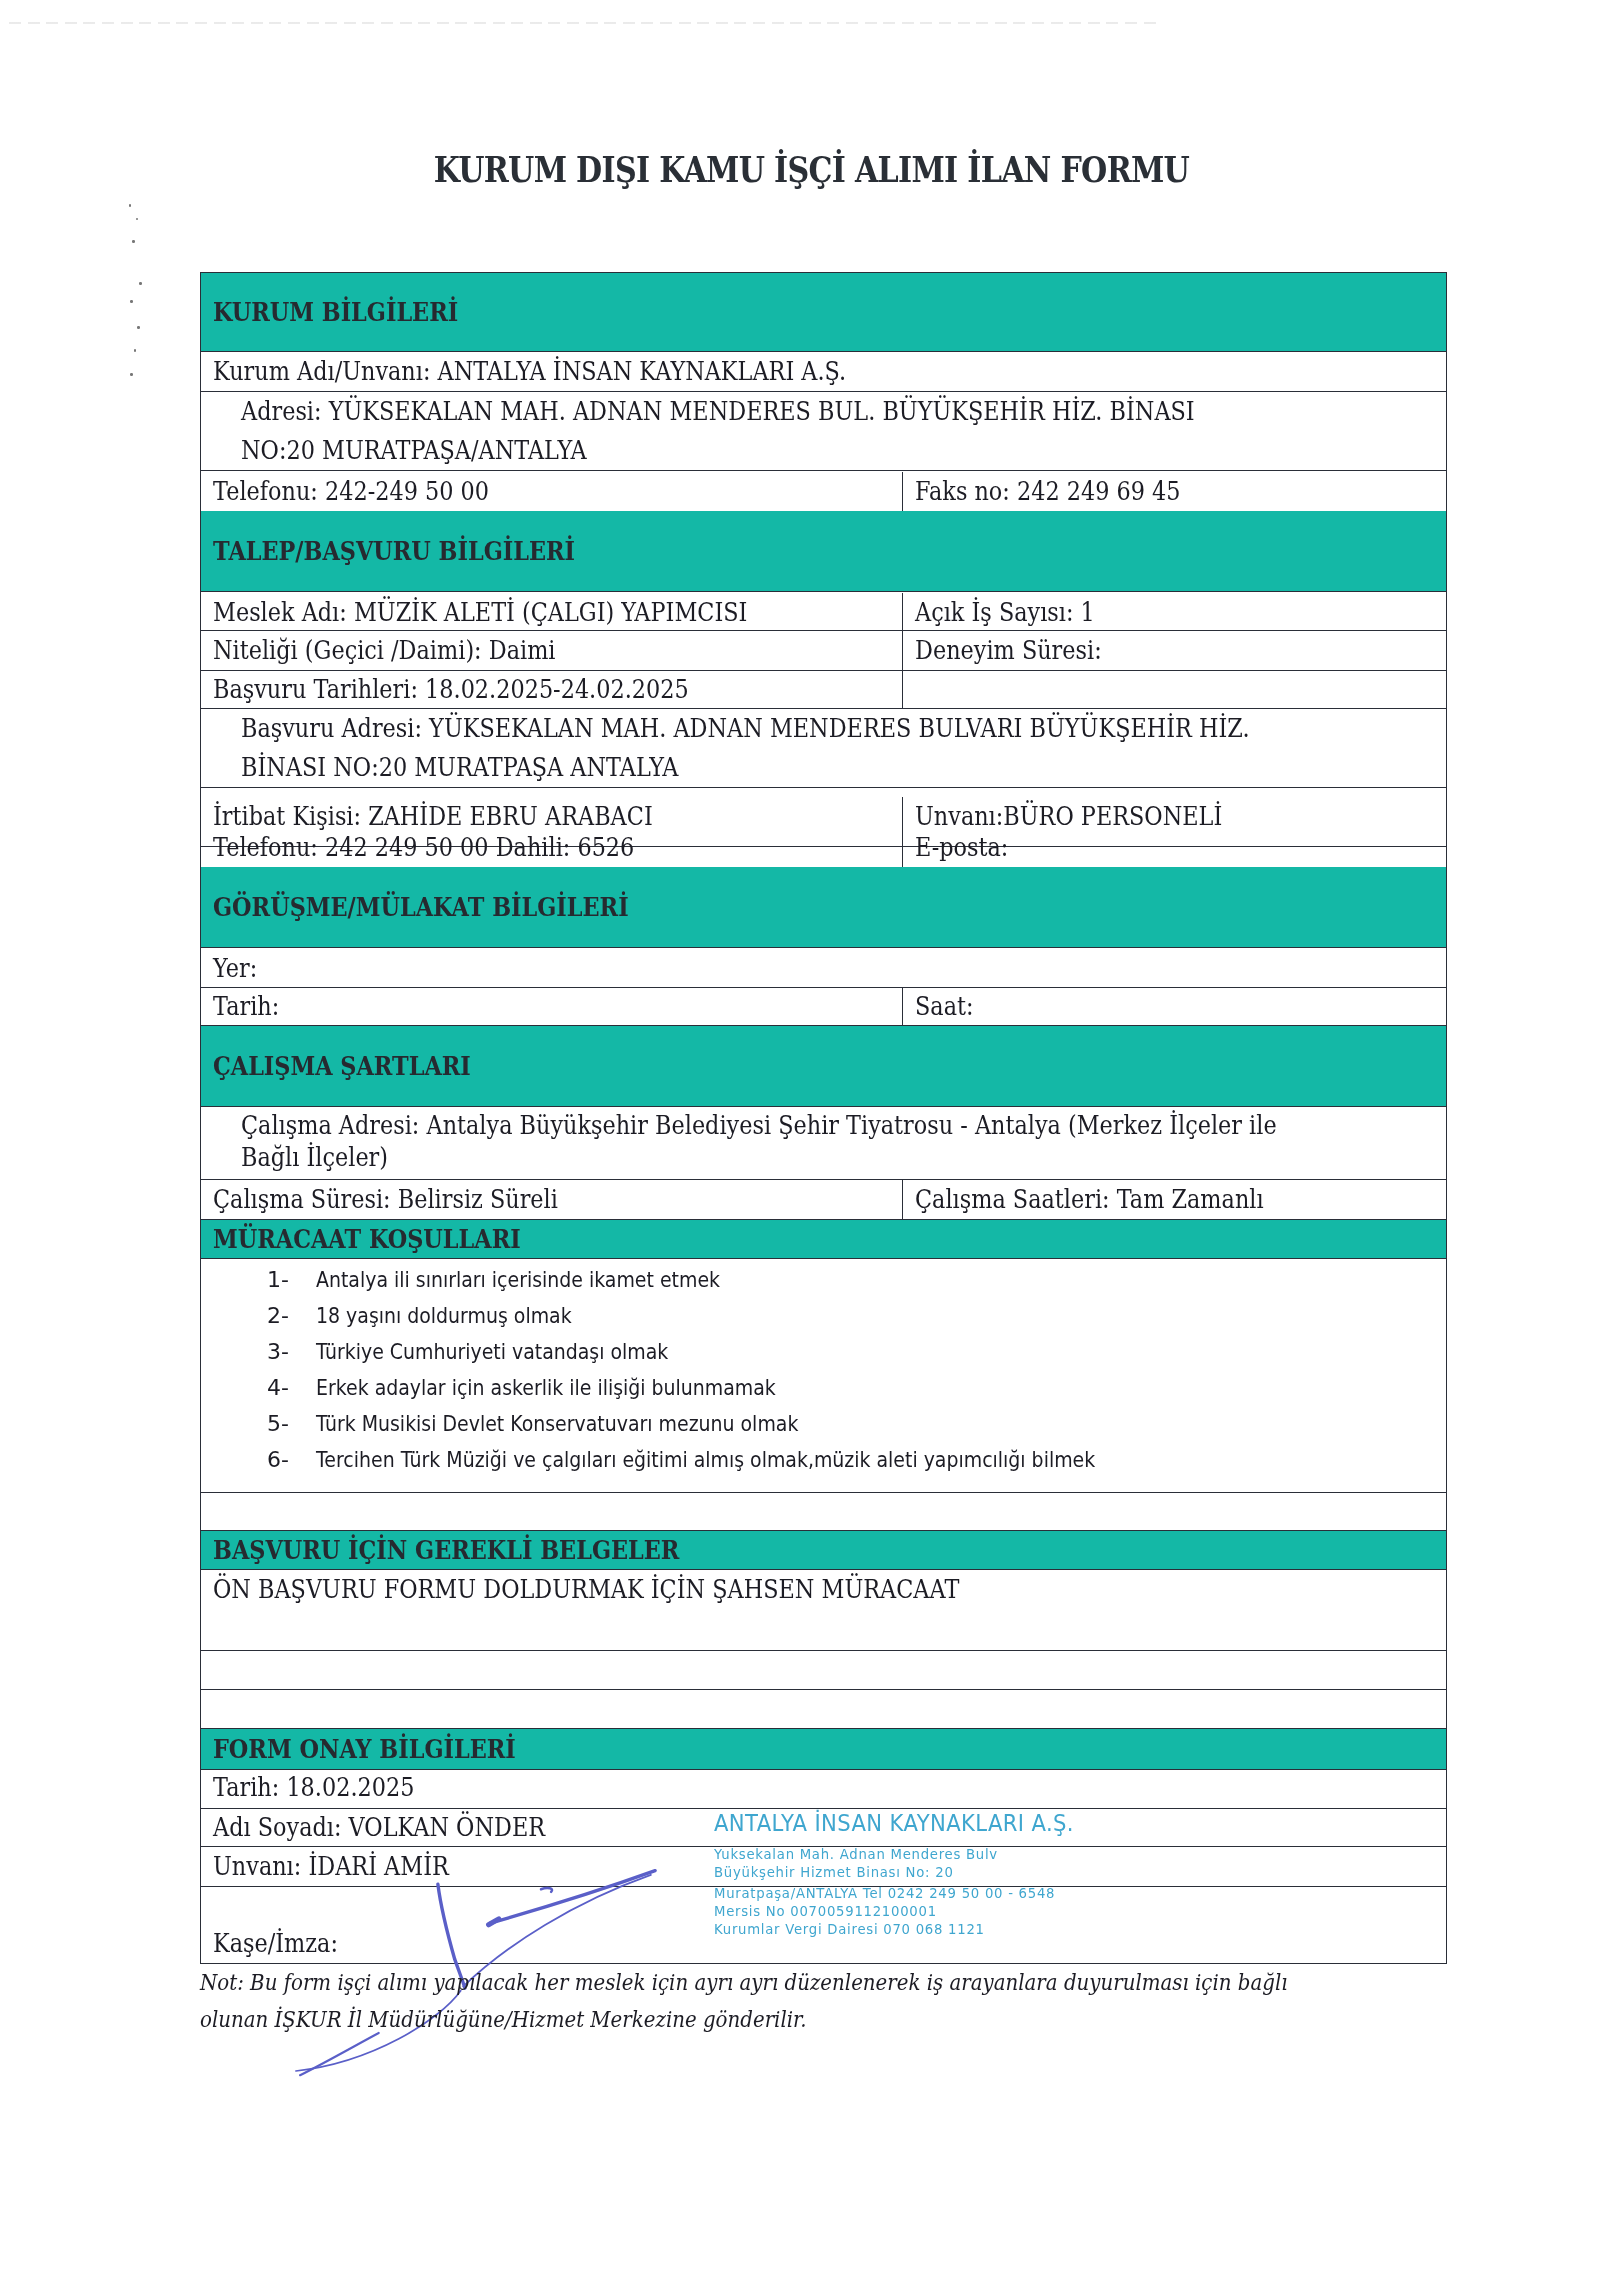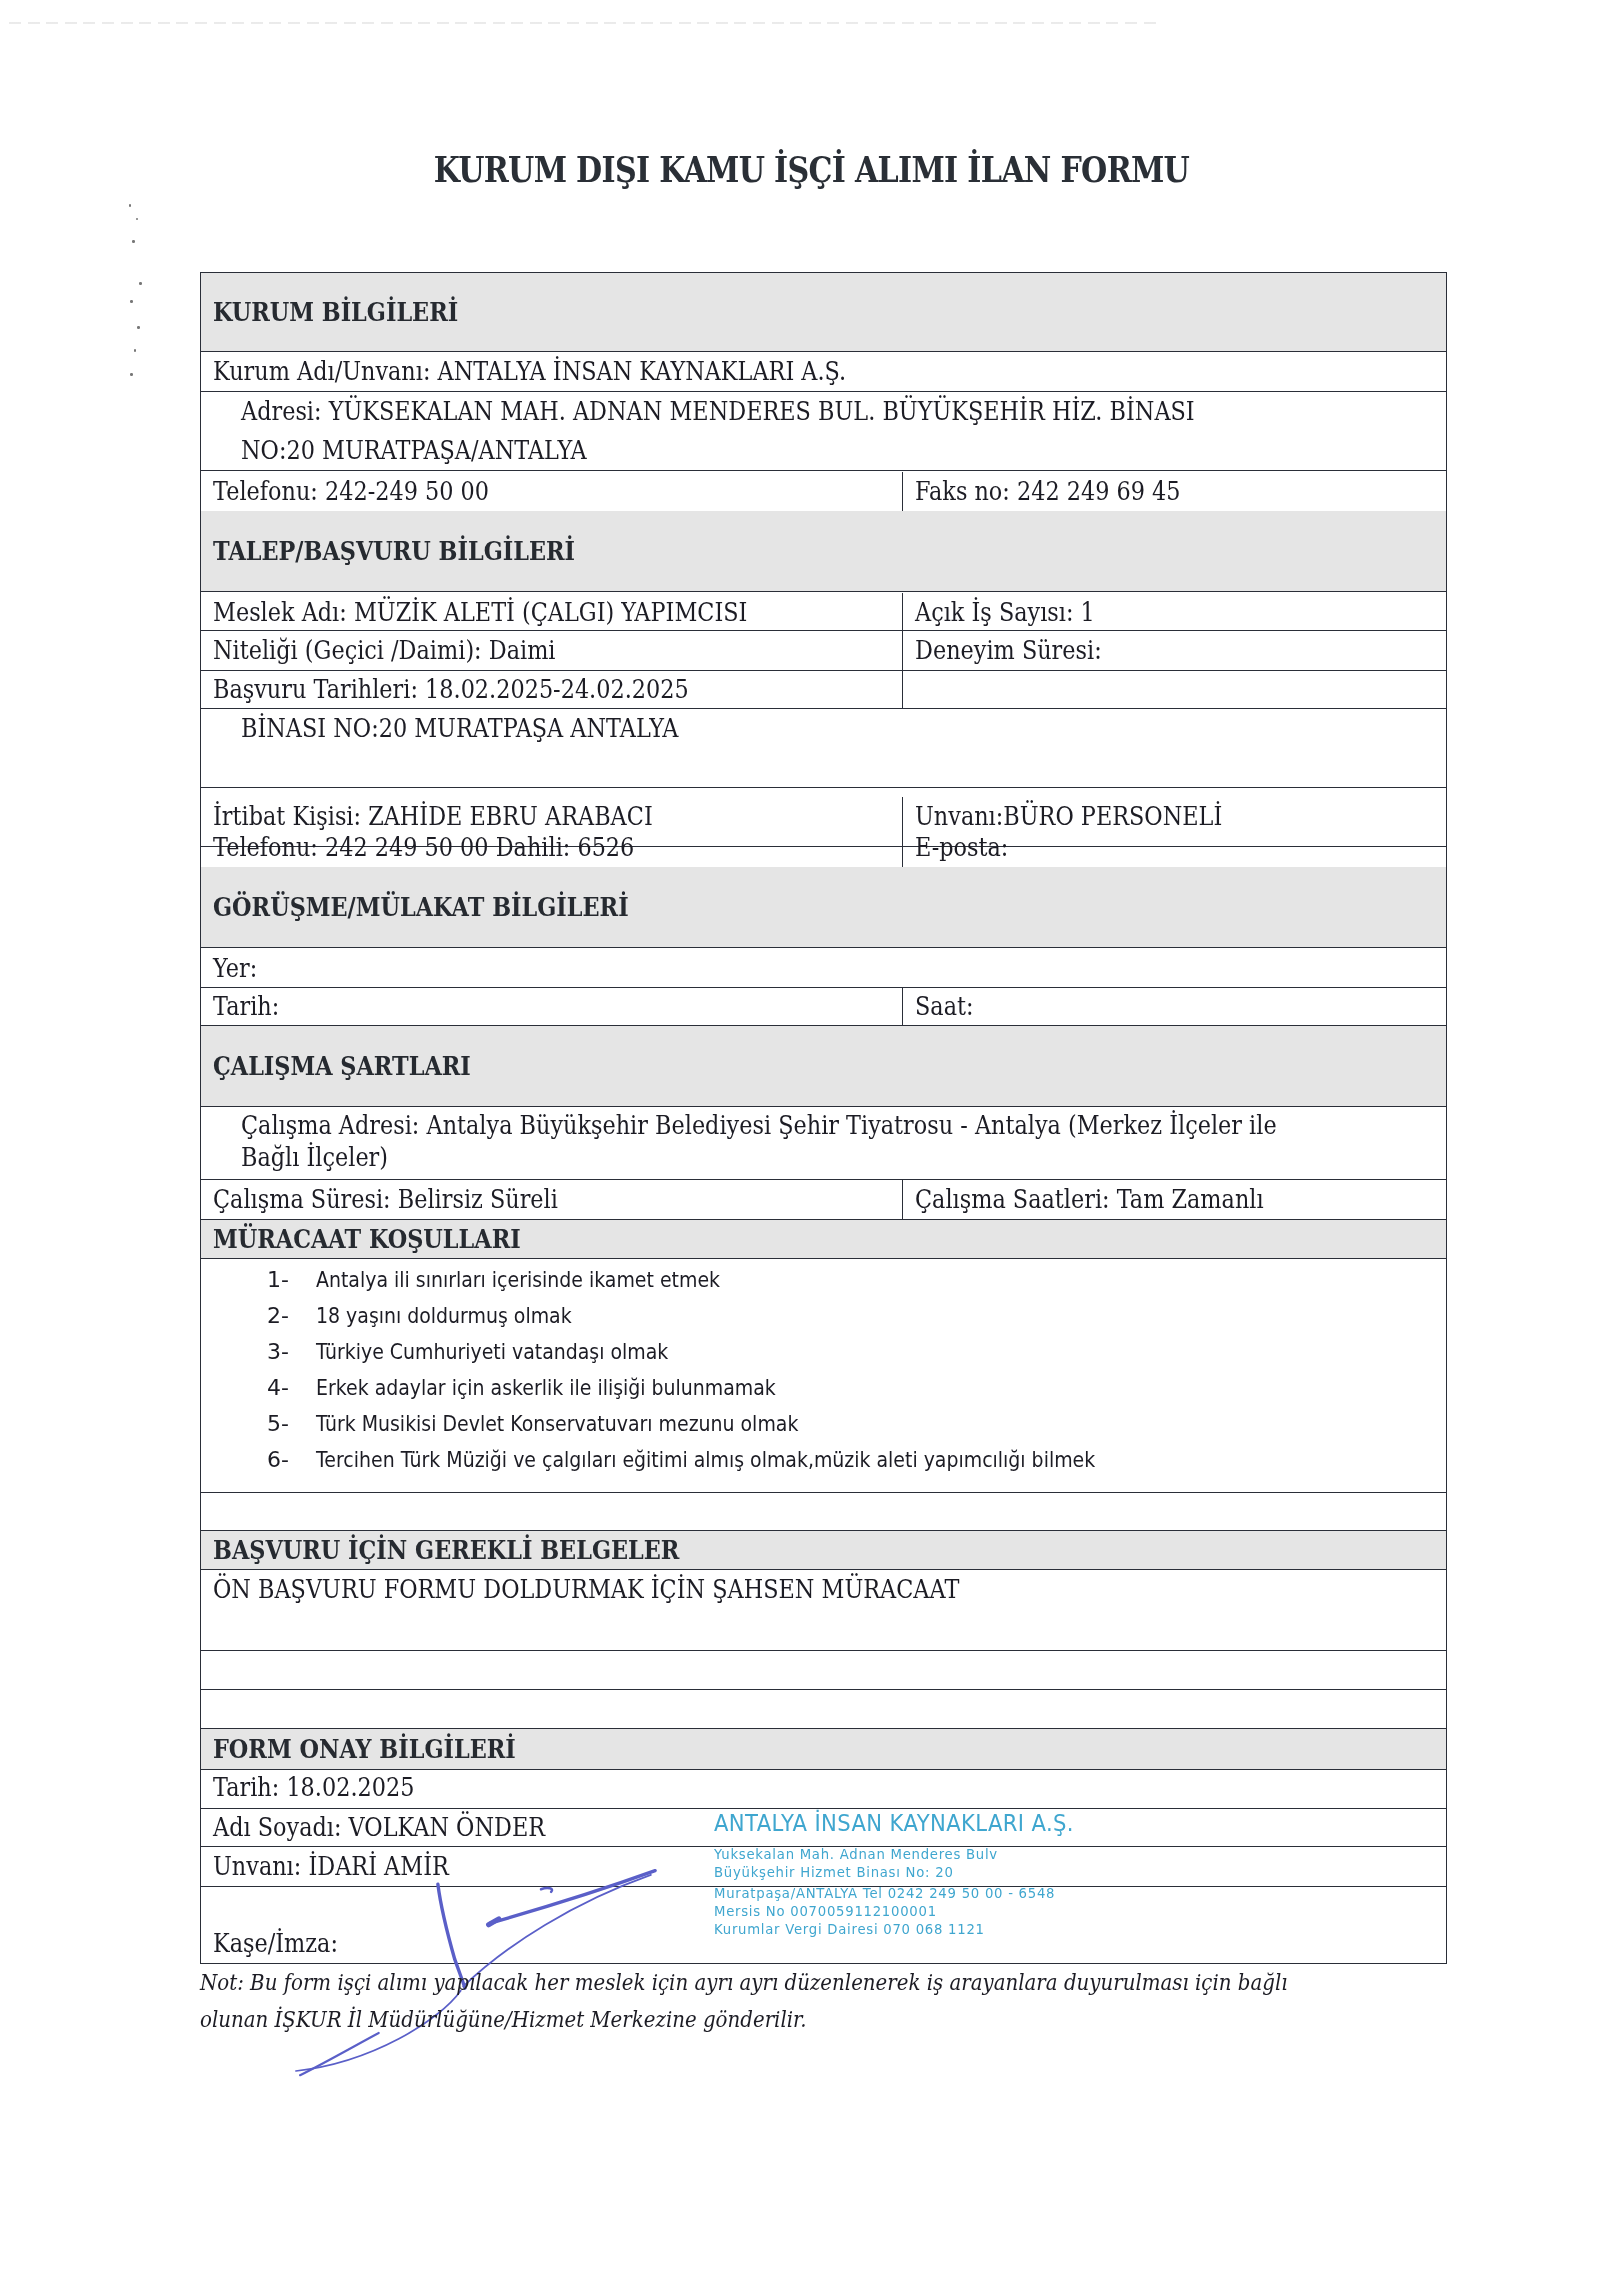--- a/index.html
+++ b/index.html
@@ -9,21 +9,21 @@
            font-family:"DejaVu Serif",serif; font-weight:bold; font-size:35px;
            letter-spacing:-0.8px; color:#2a2f36; transform:scaleX(0.86); transform-origin:center; }
   .scan-noise { position:absolute; top:22px; left:8.5px; width:1150px; height:1.7px;
                 background:repeating-linear-gradient(90deg,#e2e2e2 0 12px,transparent 12px 18.6px); opacity:.7; }
   .margin-dots { position:absolute; left:127px; top:199px; width:25px; height:182px; }
   .margin-dots span { position:absolute; width:2.5px; height:2.5px; background:#777; border-radius:50%; }
 
   .form { position:absolute; left:200px; top:272px; width:1247px; height:1692px;
           border:1.7px solid #2a2e38; box-sizing:border-box; }
   .row { position:absolute; left:0; right:0; border-bottom:1.7px solid #2a2e38; box-sizing:border-box; }
-  .row.hdr { background:#e5e5e5; }
+  .row.hdr { background:#14b8a6; }
   .cell { position:absolute; top:0; bottom:0; box-sizing:border-box; padding-left:12px;
           font-size:26px; line-height:39px; white-space:nowrap; overflow:visible;
           transform-origin:left top; }
   .cell.left { left:0; width:702px; border-right:1.7px solid #2a2e38; }
   .cell.right { left:702px; right:0; }
   .cell.full { left:0; right:0; white-space:normal; }
   .txt { display:inline-block; transform:scaleX(0.86); transform-origin:left center; white-space:nowrap; }
   .hdr .txt { font-weight:bold; font-size:26px; color:#262a30; }
   .hdr .cell { display:flex; align-items:center; }
   .multi .line { display:block; height:39px;margin-left:28px; }
@@ -94,20 +94,21 @@
   </div>
   <div class="row" style="top:358px;height:40px">
     <div class="cell left"><span class="txt">Niteliği (Geçici /Daimi): Daimi</span></div>
     <div class="cell right"><span class="txt">Deneyim Süresi:</span></div>
   </div>
   <div class="row" style="top:397px;height:39px">
     <div class="cell left" style="border-right:1.7px solid #2a2e38"><span class="txt">Başvuru Tarihleri: 18.02.2025-24.02.2025</span></div>
   </div>
   <div class="row multi" style="top:436px;height:79px">
     <div class="cell full">
+      <span class="line"><span class="txt">Başvuru Adresi: YÜKSEKALAN MAH. ADNAN MENDERES BULVARI BÜYÜKŞEHİR HİZ.</span></span>
       <span class="line"><span class="txt">BİNASI NO:20 MURATPAŞA ANTALYA</span></span>
     </div>
   </div>
   <div class="row" style="top:524px;height:50px">
     <div class="cell left"><span class="txt">İrtibat Kişisi: ZAHİDE EBRU ARABACI</span></div>
     <div class="cell right"><span class="txt">Unvanı:BÜRO PERSONELİ</span></div>
   </div>
   <div class="row" style="top:555px;height:40px">
     <div class="cell left"><span class="txt">Telefonu: 242 249 50 00 Dahili: 6526</span></div>
     <div class="cell right"><span class="txt">E-posta:</span></div>

